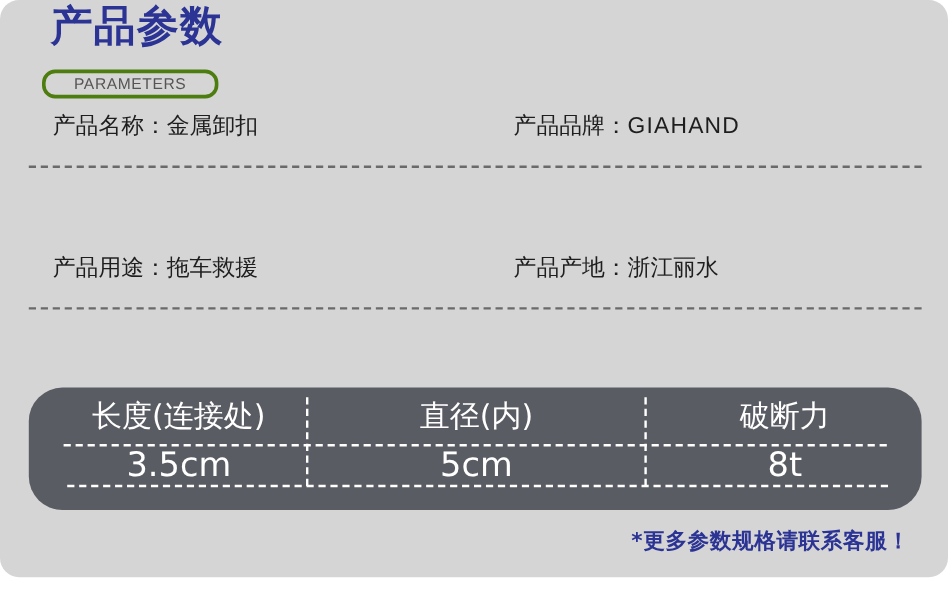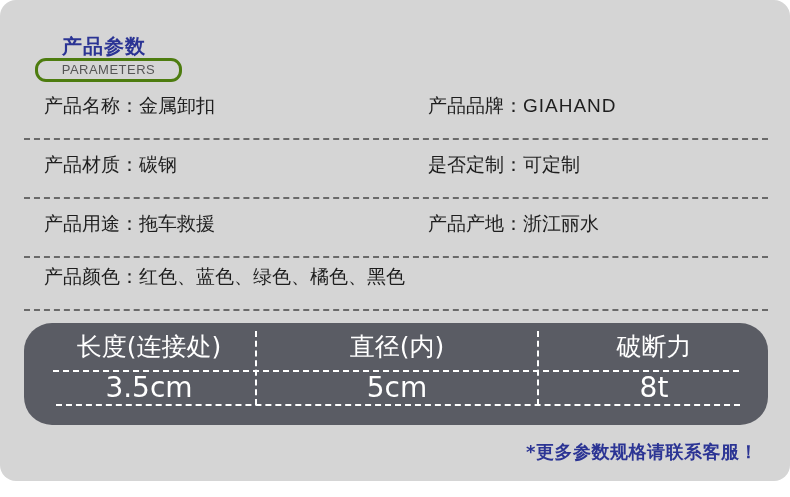--- a/index.html
+++ b/index.html
@@ -1,21 +1,21 @@
 <!DOCTYPE html>
 <html><head>
 <meta charset="utf-8">
 <style>
   html, body { margin: 0; padding: 0; background: #ffffff; }
   body { width: 790px; height: 497px; position: relative; overflow: hidden;
          font-family: "DejaVu Sans", "Liberation Sans", sans-serif; }
   .card { position: absolute; left: 0; top: 0; width: 790px; height: 481px;
           background: #d5d5d5; border-radius: 16px; }
-  .title { position: absolute; left: 42px; top: 26px; font-size: 20px; font-weight: bold;
-           color: #2b3494; letter-spacing: 1px; line-height: 40px; margin-left: 20px; }
+  .title { position: absolute; left: 42px; top: 2px; font-size: 35px; font-weight: bold;
+           color: #2b3494; letter-spacing: 1px; line-height: 40px; }
   .pill { position: absolute; left: 35px; top: 58px; width: 141px; height: 18px;
           border: 3px solid #4d7c0f; border-radius: 11px; color: #555;
           font-size: 13px; line-height: 18px; text-align: center; letter-spacing: 0.5px;
           font-family: "Liberation Sans", sans-serif; }
   .row { position: absolute; left: 24px; width: 744px; height: 58px; }
   .row .cell { position: absolute; top: 0; height: 46px; line-height: 46px;
                font-size: 19px; color: #1e1e1e; white-space: nowrap; }
   .row .cell.left { left: 20px; }
   .row .cell.right { left: 404px; }
   .row .dash { position: absolute; left: 0; right: 0; bottom: 0; height: 0;
@@ -43,46 +43,31 @@
   <div class="row" style="top:82px;">
     <div class="cell left">
       <span>产品名称：</span><span>金属卸扣</span>
     </div>
     <div class="cell right">
       <span>产品品牌：</span><span style="font-family:'Liberation Sans',sans-serif;letter-spacing:1px;">GIAHAND</span>
     </div>
     <div class="dash"></div>
   </div>
 
-  <div class="row" style="top:141px;">
-    <div class="cell left">
-      <span>产品材质：</span><span>碳钢</span>
-    </div>
-    <div class="cell right">
-      <span>是否定制：</span><span>可定制</span>
-    </div>
-    <div class="dash"></div>
-  </div>
 
   <div class="row" style="top:200px;">
     <div class="cell left">
       <span>产品用途：</span><span>拖车救援</span>
     </div>
     <div class="cell right">
       <span>产品产地：</span><span>浙江丽水</span>
     </div>
     <div class="dash"></div>
   </div>
 
-  <div class="row" style="top:253px;">
-    <div class="cell left">
-      <span>产品颜色：</span><span>红色、蓝色、绿色、橘色、黑色</span>
-    </div>
-    <div class="dash"></div>
-  </div>
 
   <div class="panel">
     <div class="ph" style="left:20px;width:210px;">长度(连接处)</div>
     <div class="ph" style="left:233px;width:280px;">直径(内)</div>
     <div class="ph" style="left:515px;width:230px;">破断力</div>
 
     <div class="hd1"></div>
 
     <div class="pv" style="left:20px;width:210px;">3.5cm</div>
     <div class="pv" style="left:233px;width:280px;">5cm</div>

